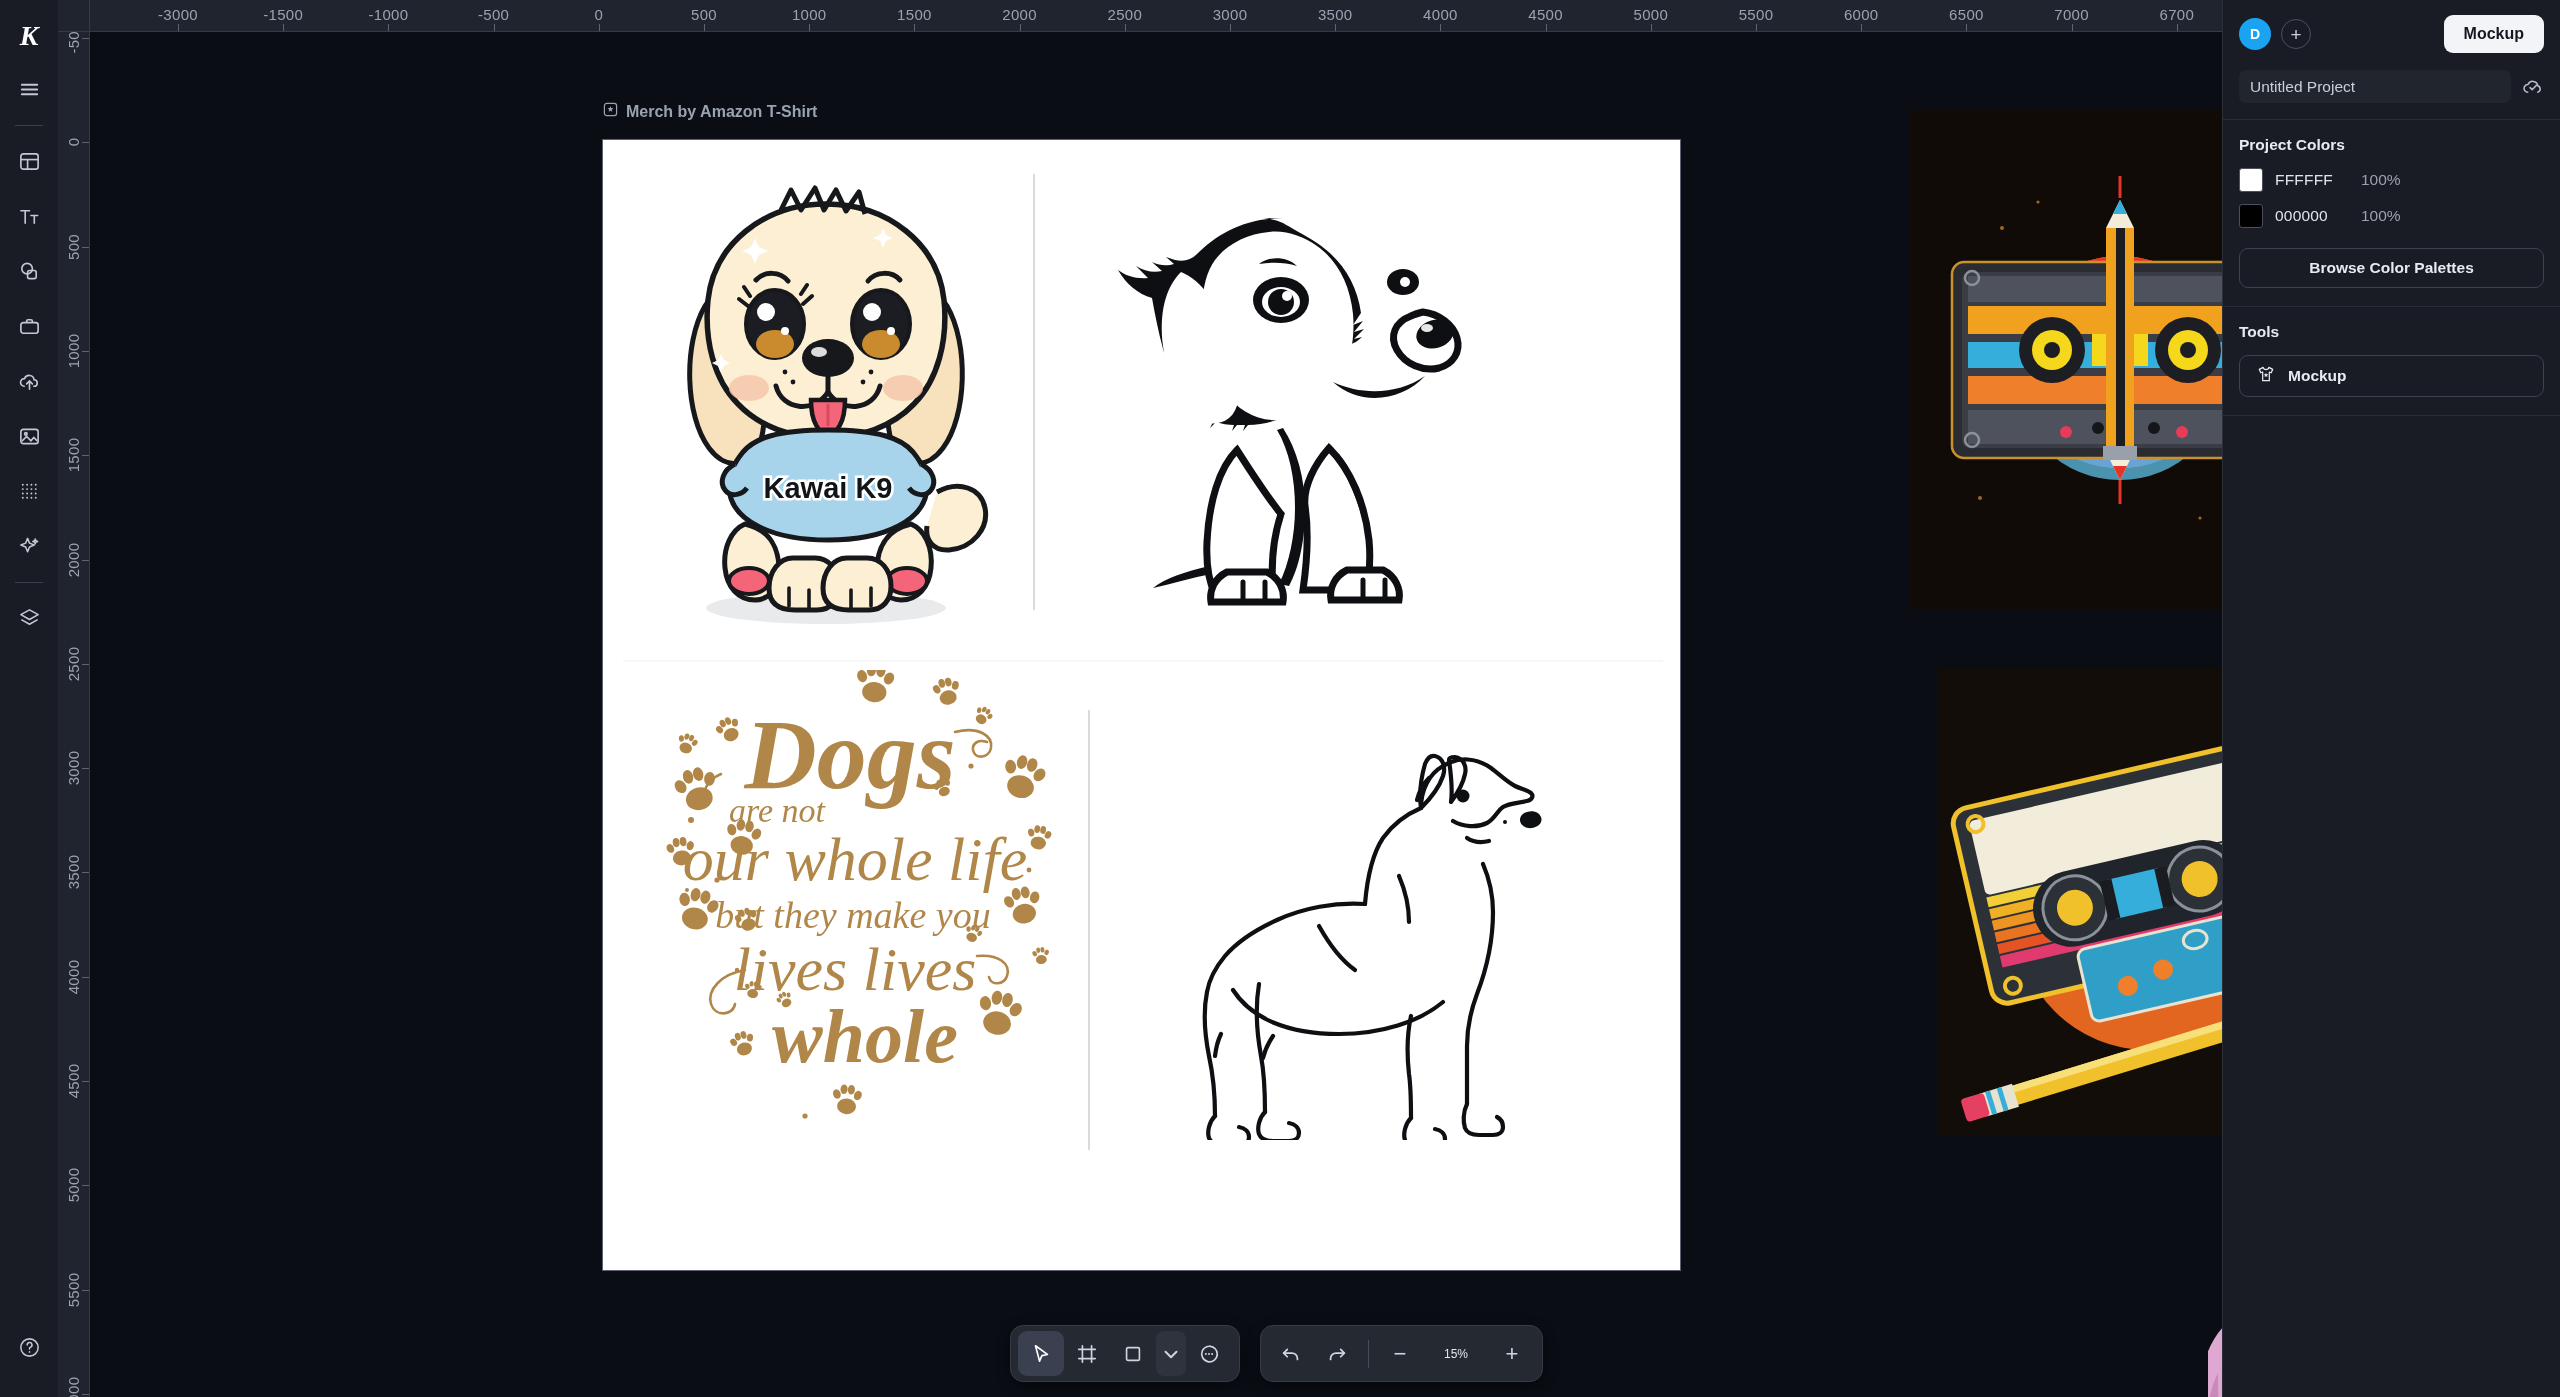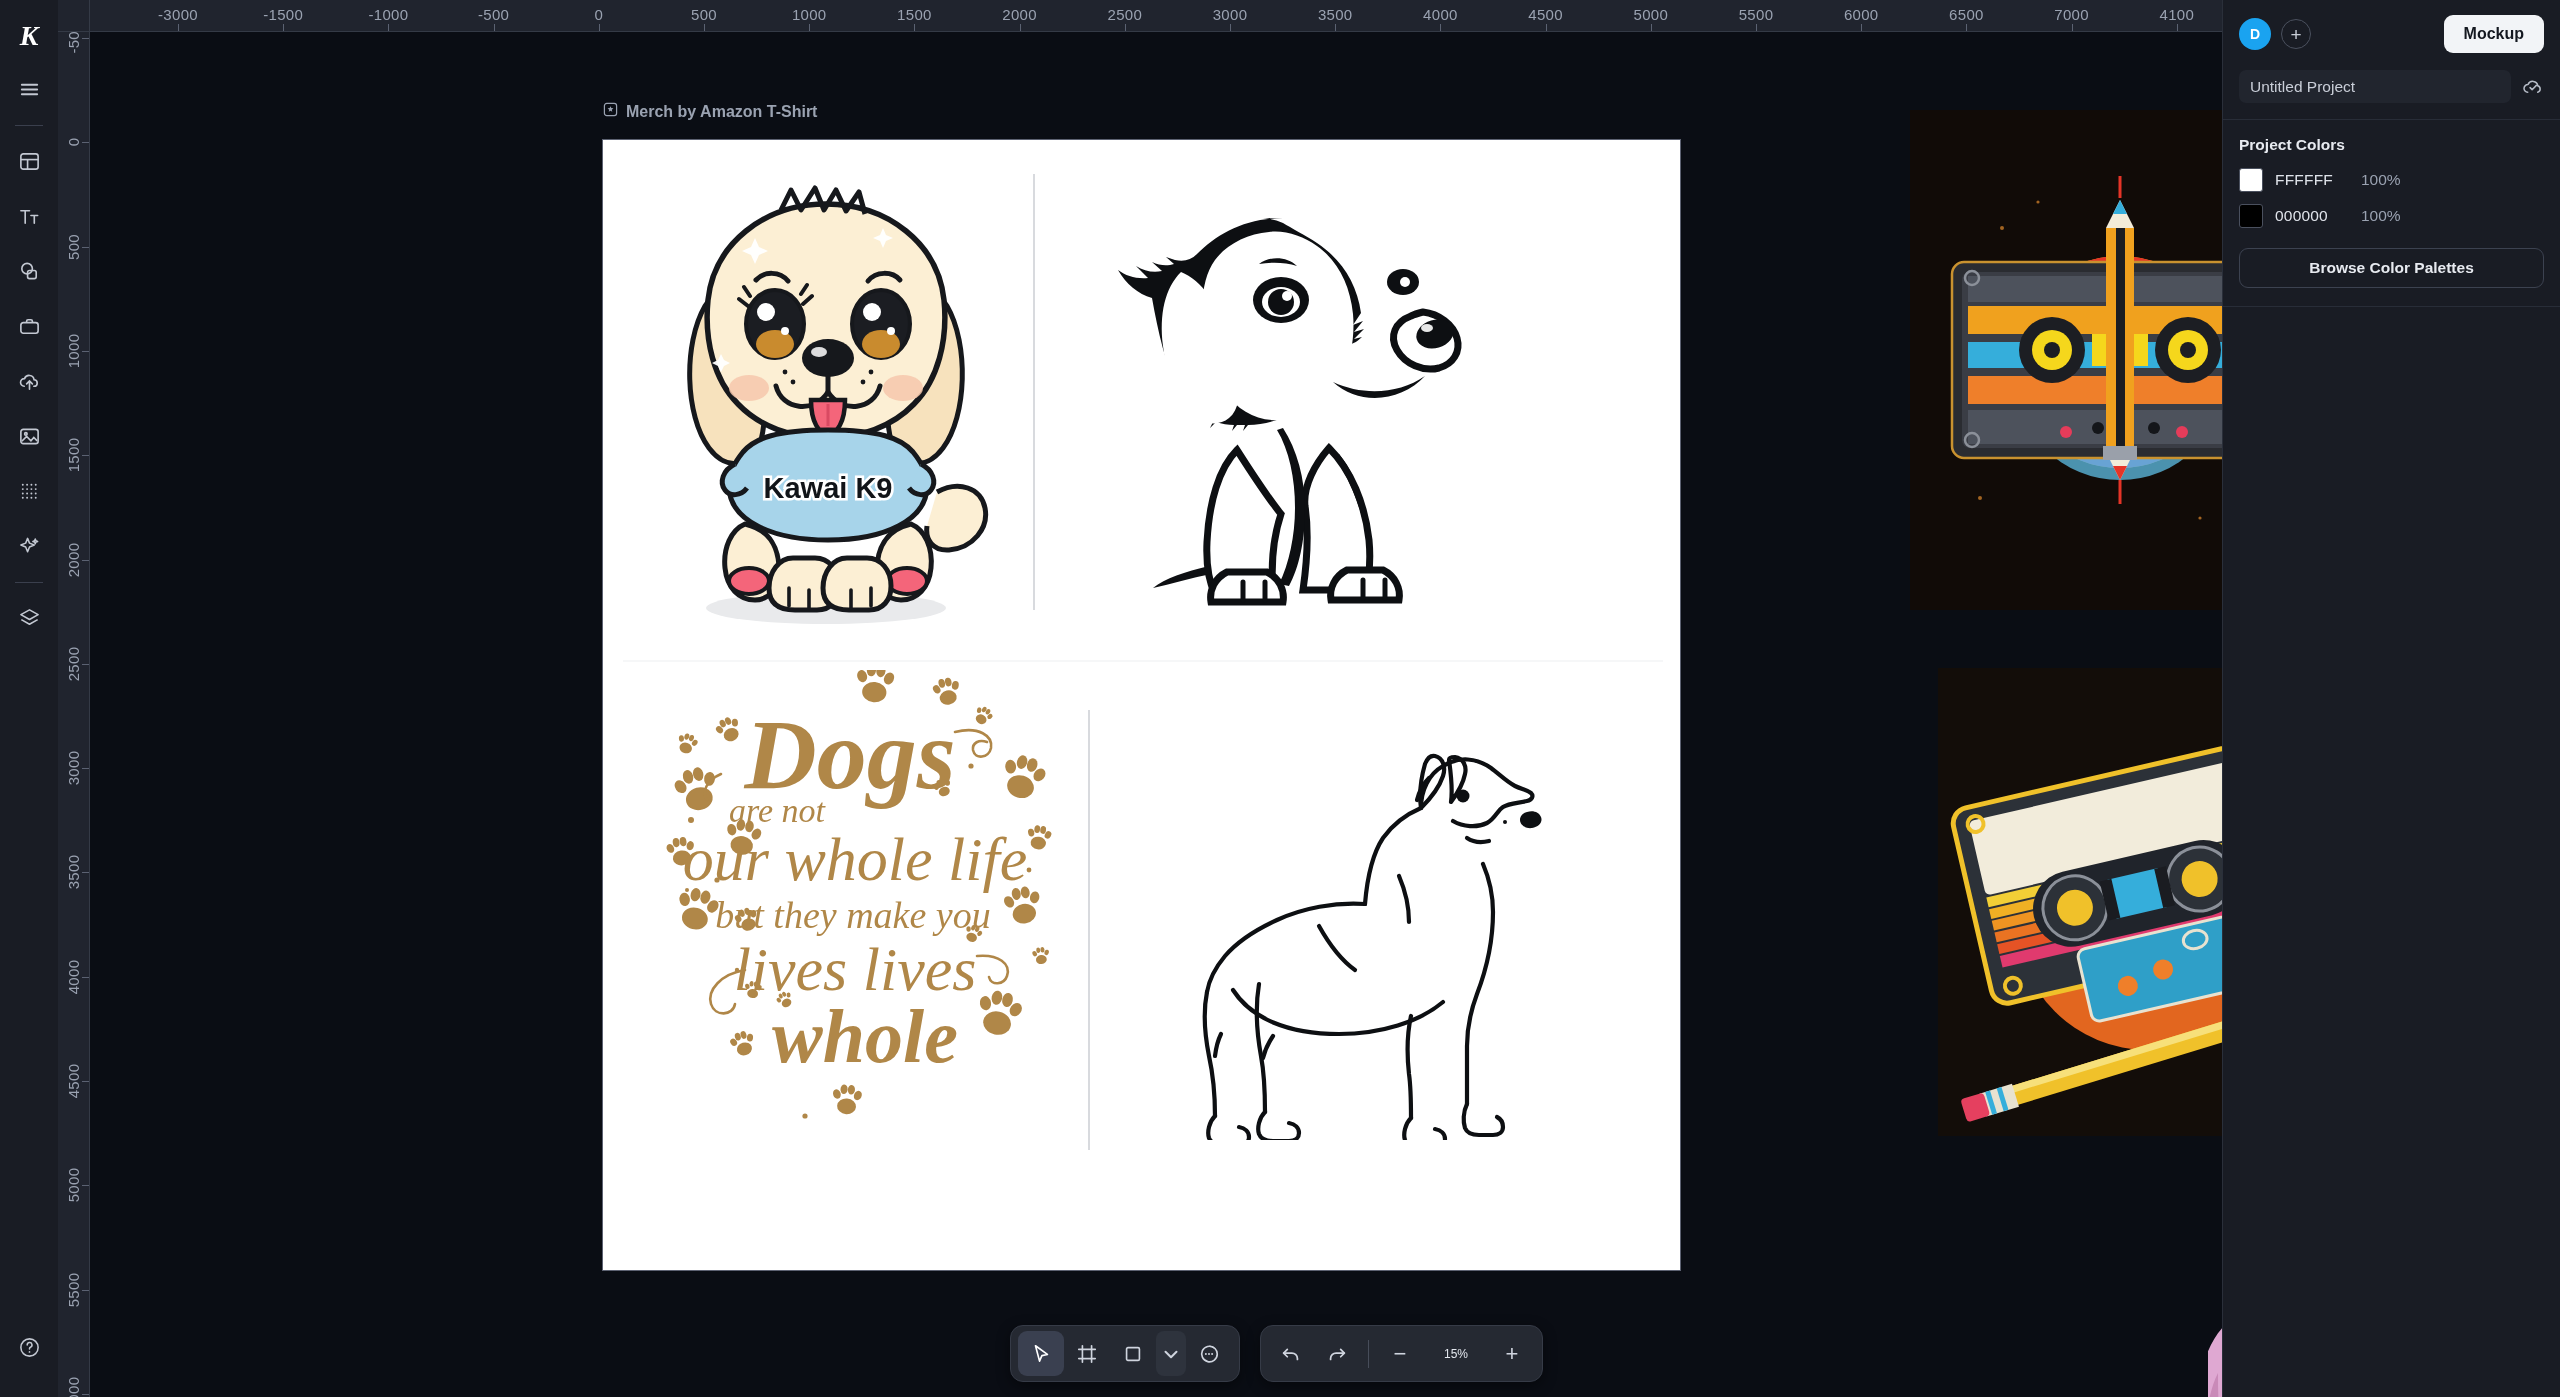--- a/index.html
+++ b/index.html
@@ -336,21 +336,21 @@
       <div class="rt-label" style="left: 1560.8px;">5000</div>
       <div class="rt-tick" style="left: 1666px;"></div>
       <div class="rt-label" style="left: 1666px;">5500</div>
       <div class="rt-tick" style="left: 1771.2px;"></div>
       <div class="rt-label" style="left: 1771.2px;">6000</div>
       <div class="rt-tick" style="left: 1876.4px;"></div>
       <div class="rt-label" style="left: 1876.4px;">6500</div>
       <div class="rt-tick" style="left: 1981.6px;"></div>
       <div class="rt-label" style="left: 1981.6px;">7000</div>
       <div class="rt-tick" style="left: 2086.8px;"></div>
-      <div class="rt-label" style="left: 2086.8px;">4100</div>
+      <div class="rt-label" style="left: 2086.8px;">6700</div>
     </div>
   <div class="ruler-left" id="ruler-left">
       <div class="rl-tick" style="top: 6px;"></div>
       <div class="rl-label" style="top: 6px;">-500</div>
       <div class="rl-tick" style="top: 110.3px;"></div>
       <div class="rl-label" style="top: 110.3px;">0</div>
       <div class="rl-tick" style="top: 214.6px;"></div>
       <div class="rl-label" style="top: 214.6px;">500</div>
       <div class="rl-tick" style="top: 318.9px;"></div>
       <div class="rl-label" style="top: 318.9px;">1000</div>
@@ -803,15 +803,27 @@
 
       <div class="color-row">
         <span class="swatch" style="background:#000000"></span>
         <span class="chex">000000</span>
         <span class="copc">100%</span>
       </div>
 
       <button class="ghost-btn">Browse Color Palettes</button>
     </div>
 
+    <div class="rp-section">
+      <div class="rp-title">Tools</div>
+      <button class="tool-btn">
+        <span>
+          <svg viewBox="0 0 24 24" fill="none" stroke="currentColor" stroke-width="1.5" stroke-linejoin="round">
+            <path d="M8.5 4L4 6.5l1.8 4L8 9.6V20h8V9.6l2.2.9L20 6.5 15.5 4a3.6 3.6 0 0 1-7 0z"></path>
+            <path d="M12 10.5l.8 1.7 1.9.2-1.4 1.3.4 1.9-1.7-1-1.7 1 .4-1.9-1.4-1.3 1.9-.2z" fill="currentColor" stroke="none"></path>
+          </svg>
+        </span>
+        <span>Mockup</span>
+      </button>
+    </div>
   </div>
 
 </div>
 
 </body></html>

